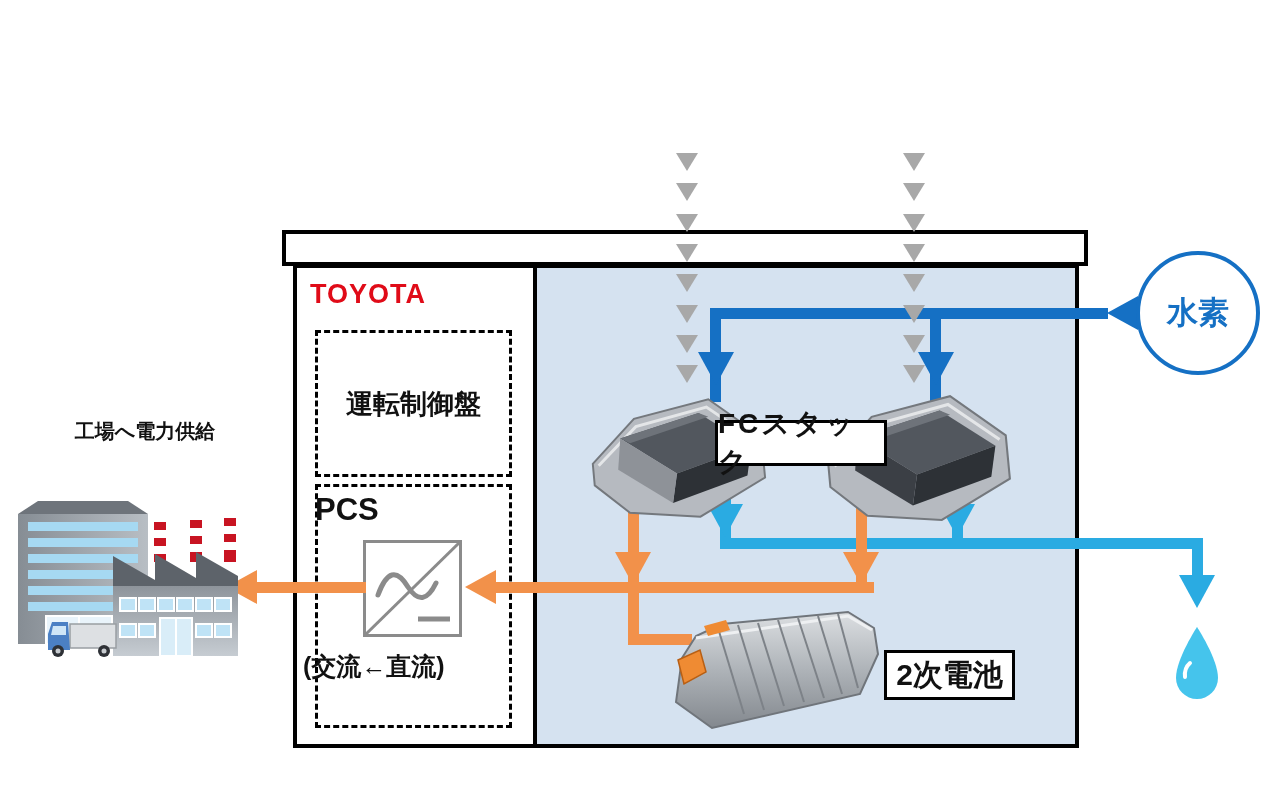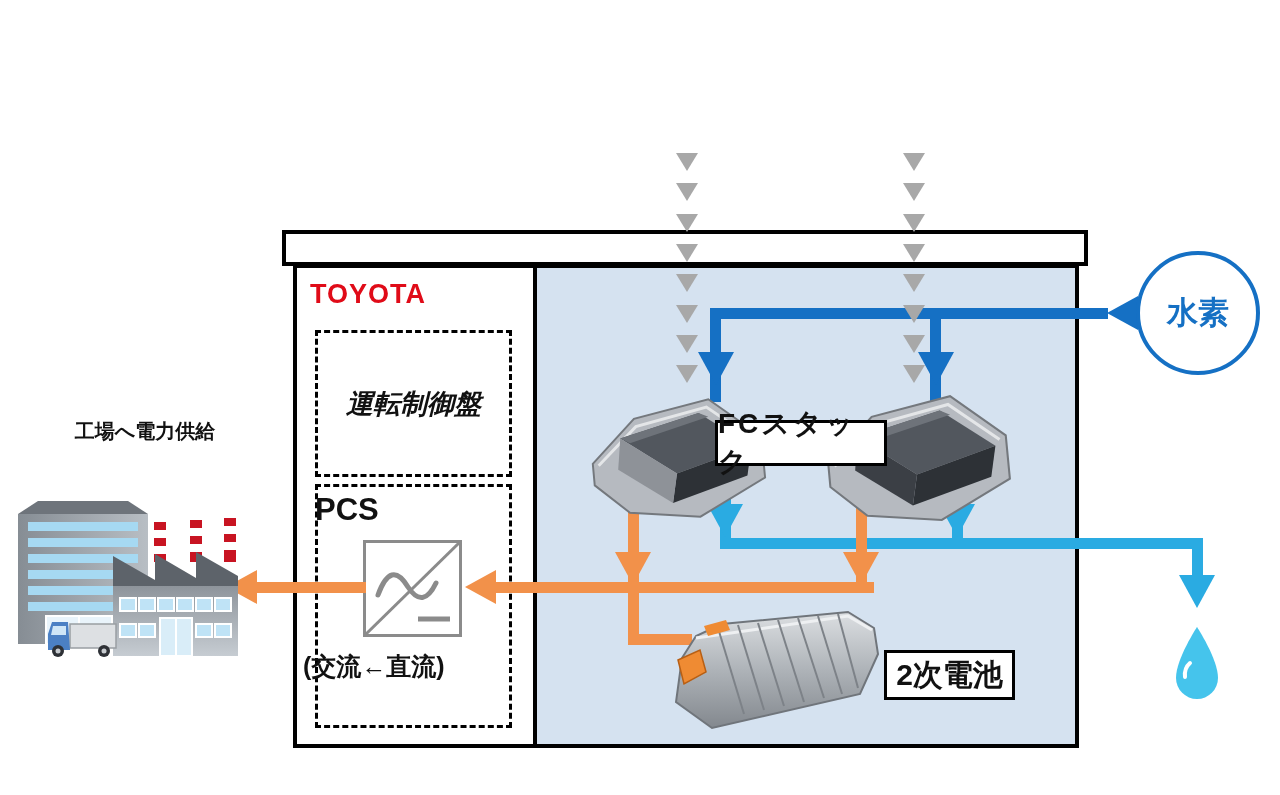--- a/index.html
+++ b/index.html
@@ -15,21 +15,21 @@
   .hydrogen{left:1136px;top:251px;width:116px;height:116px;border:4px solid var(--hydrogen-blue);
     border-radius:50%;background:#fff;display:flex;align-items:center;justify-content:center;
     font-size:31px;color:var(--hydrogen-blue);z-index:6;}
   
   .lid{left:282px;top:230px;width:806px;height:36px;background:#fff;border:4px solid #000;box-sizing:border-box;z-index:2;}
   .box{left:293px;top:264px;width:786px;height:484px;background:#fff;border:4px solid #000;box-sizing:border-box;z-index:1;}
   .panel{left:537px;top:268px;width:538px;height:476px;background:var(--panel-blue);z-index:1;}
   .divider{left:533px;top:268px;width:4px;height:476px;background:#000;z-index:2;}
   .toyota{left:310px;top:279px;font-size:27px;color:var(--brand-red);letter-spacing:1px;z-index:3;}
   .dashedbox{border:3px dashed #000;box-sizing:border-box;background:#fff;z-index:3;}
-  .ctrl{left:315px;top:330px;width:197px;height:147px;display:flex;align-items:center;justify-content:center;font-size:27px;font-style:italic;}
+  .ctrl{left:315px;top:330px;width:197px;height:147px;display:flex;align-items:center;justify-content:center;font-size:27px;}
   .pcs{left:315px;top:484px;width:197px;height:244px;}
   .pcs-title{left:315px;top:492px;width:197px;font-size:31px;z-index:4;}
   .pcs-sub{left:303px;top:650px;width:222px;text-align:left;font-size:25px;z-index:4;}
   .inverter{left:363px;top:540px;width:99px;height:97px;background:#fff;border:3px solid #8b8b8b;box-sizing:border-box;z-index:4;}
   
   .lblbox{background:#fff;border:3px solid #000;box-sizing:border-box;display:flex;align-items:center;justify-content:center;z-index:9;}
   .fclbl{left:715px;top:420px;width:172px;height:46px;font-size:28px;letter-spacing:3px;}
   .batlbl{left:884px;top:650px;width:131px;height:50px;font-size:30px;}
   
   .caption{left:5px;top:414px;width:280px;text-align:center;font-size:20px;line-height:34px;z-index:5;}

